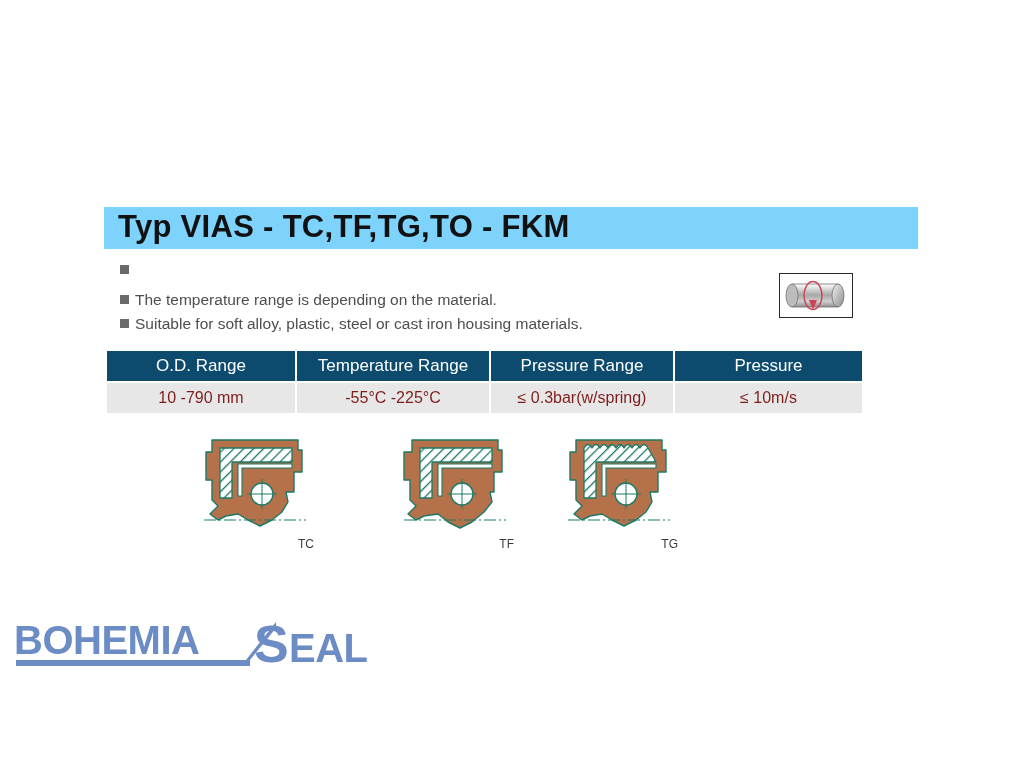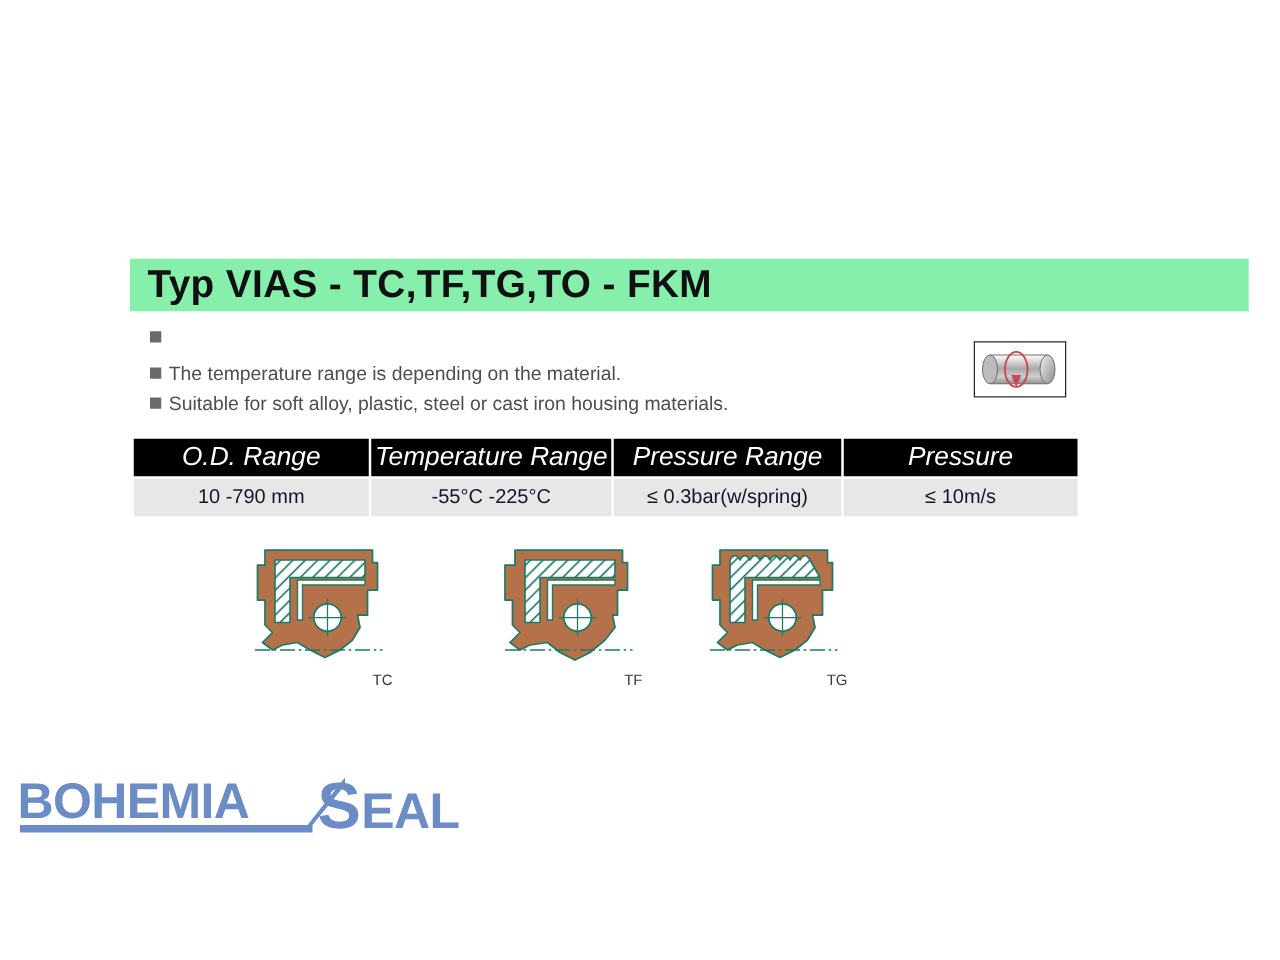--- a/index.html
+++ b/index.html
@@ -15,23 +15,23 @@
     overflow: hidden;
     font-family: "Liberation Sans", sans-serif;
     -webkit-font-smoothing: antialiased;
   }
 
   
   #title-band {
     position: absolute;
     left: 104px;
     top: 207px;
-    width: 895px;
+    width: 814px;
     height: 42px;
-    background: #86efac;
+    background: #7dd3fc;
   }
   #title-text {
     position: absolute;
     left: 14px;
     top: 50%;
     transform: translateY(-52%);
     font-size: 31px;
     font-weight: bold;
     color: #111111;
     letter-spacing: 0.3px;
@@ -91,28 +91,27 @@
     table-layout: fixed;
   }
   #spec-table th, #spec-table td {
     padding: 0;
     height: 30px;
     text-align: center;
     vertical-align: middle;
     font-weight: normal;
   }
   #spec-table th {
-    background: #000000;
+    background: #0c4a6e;
     color: #ffffff;
-    font-size: 21px;
-    font-style: italic;
+    font-size: 17px;
   }
   #spec-table td {
     background: #e7e7e7;
-    color: #0f172a;
+    color: #7f1d1d;
     font-size: 16px;
   }
   .col-od   { width: 188px; }
   .col-temp { width: 192px; }
   .col-pres { width: 182px; }
   .col-vel  { width: 187px; }
 
   
   .seal-fig {
     position: absolute;

